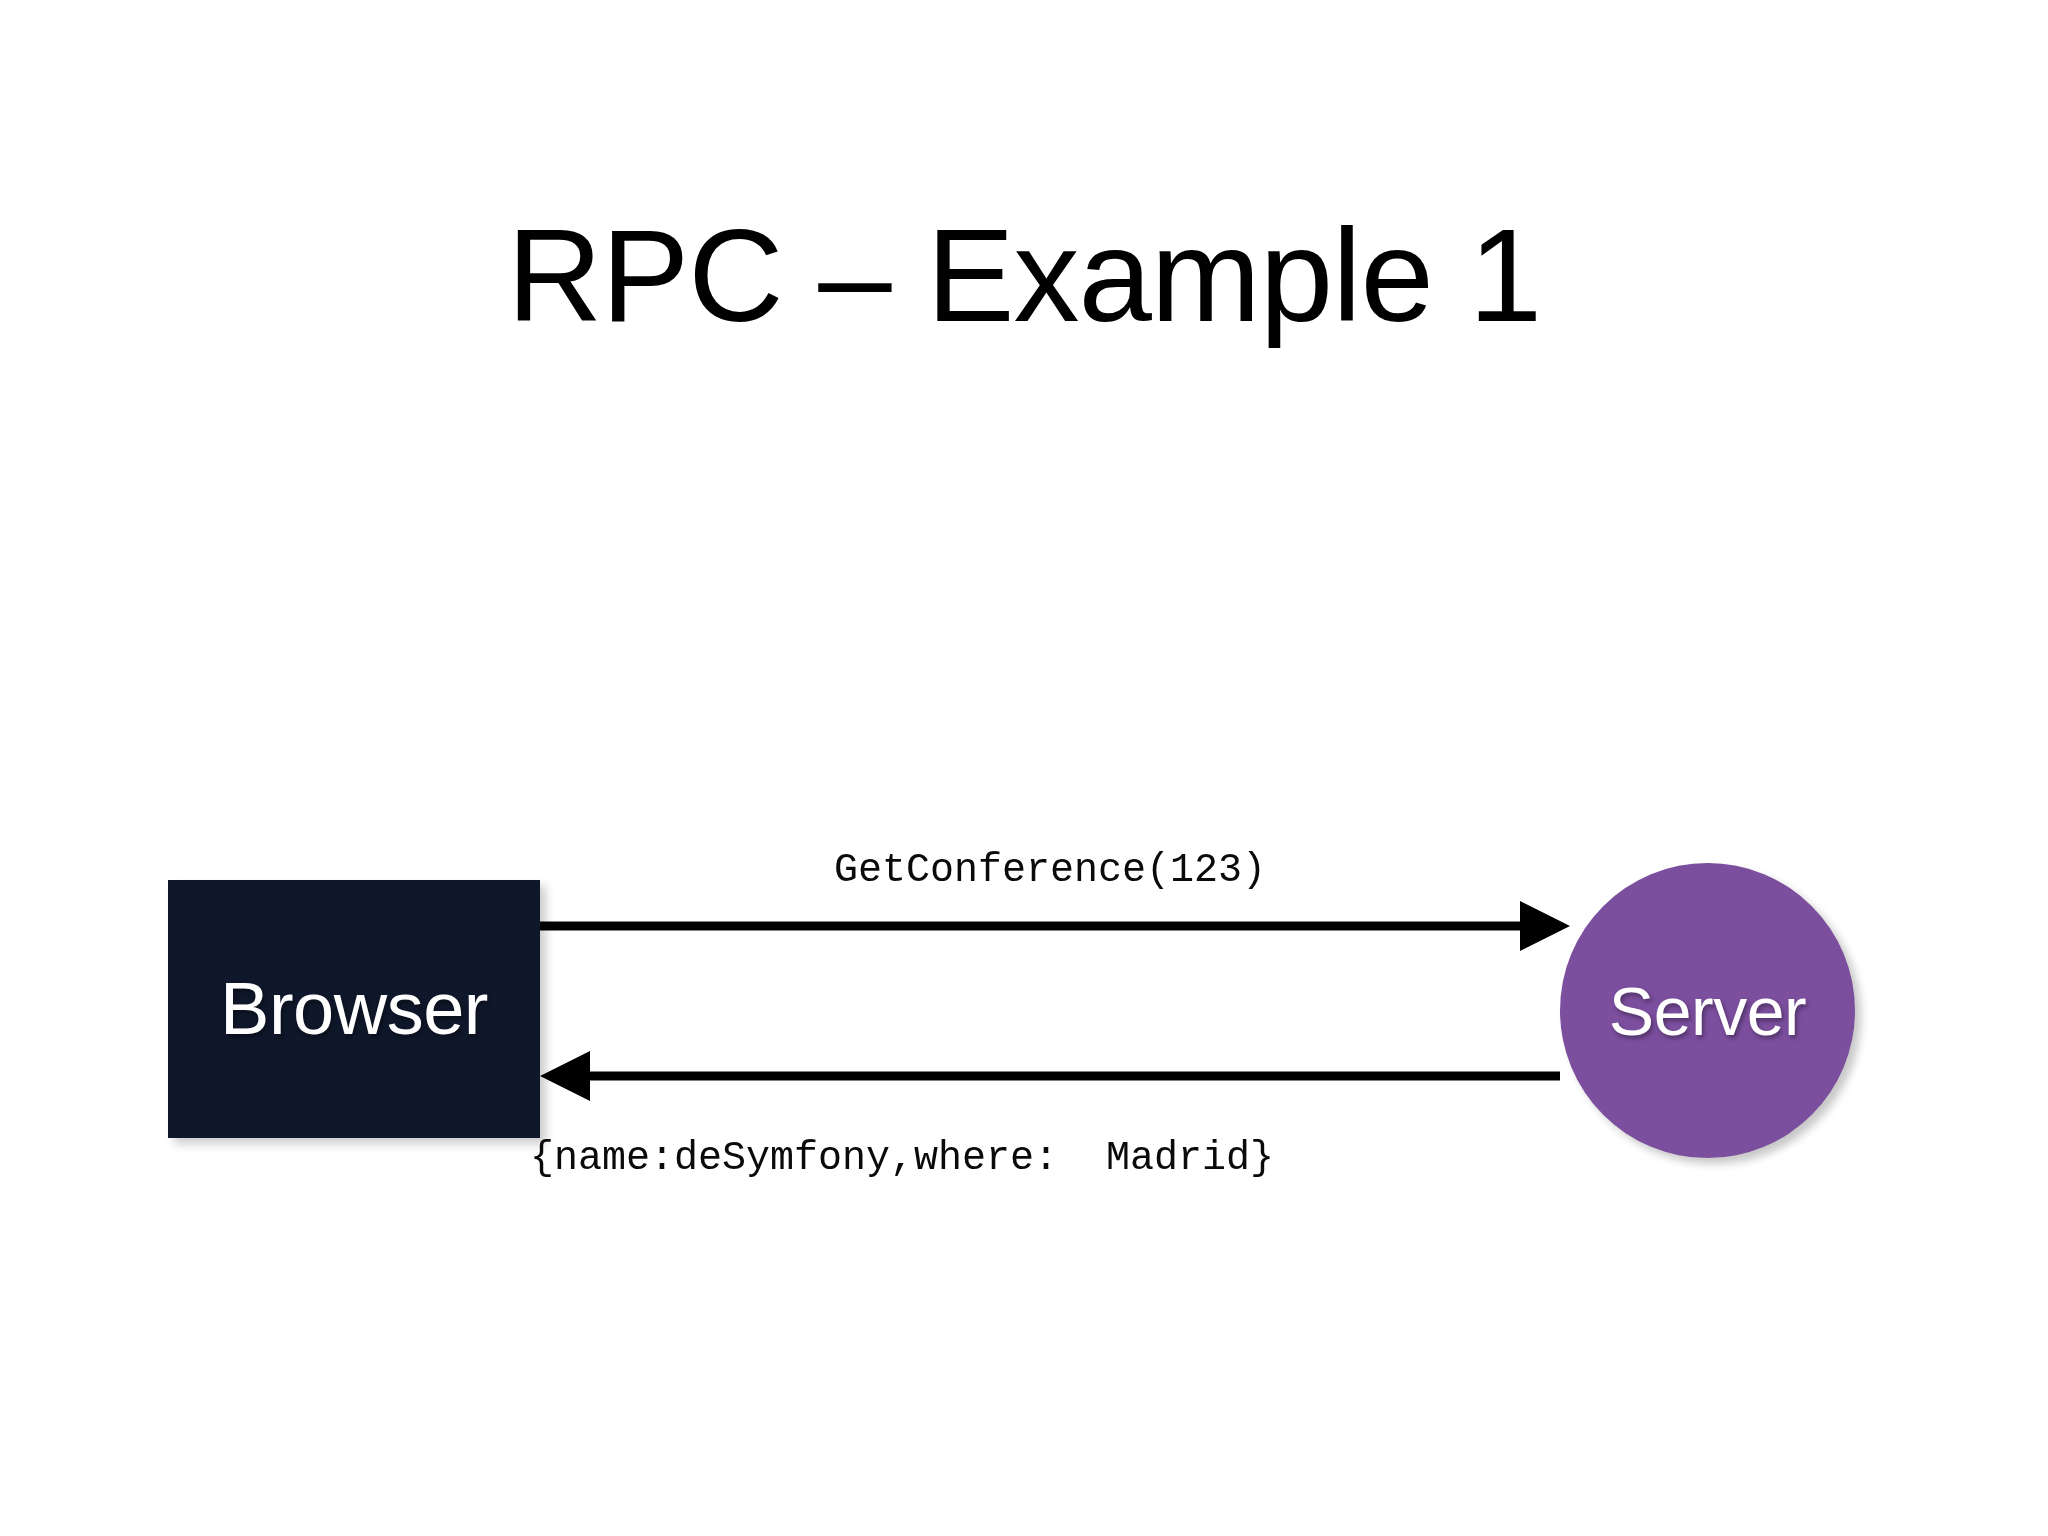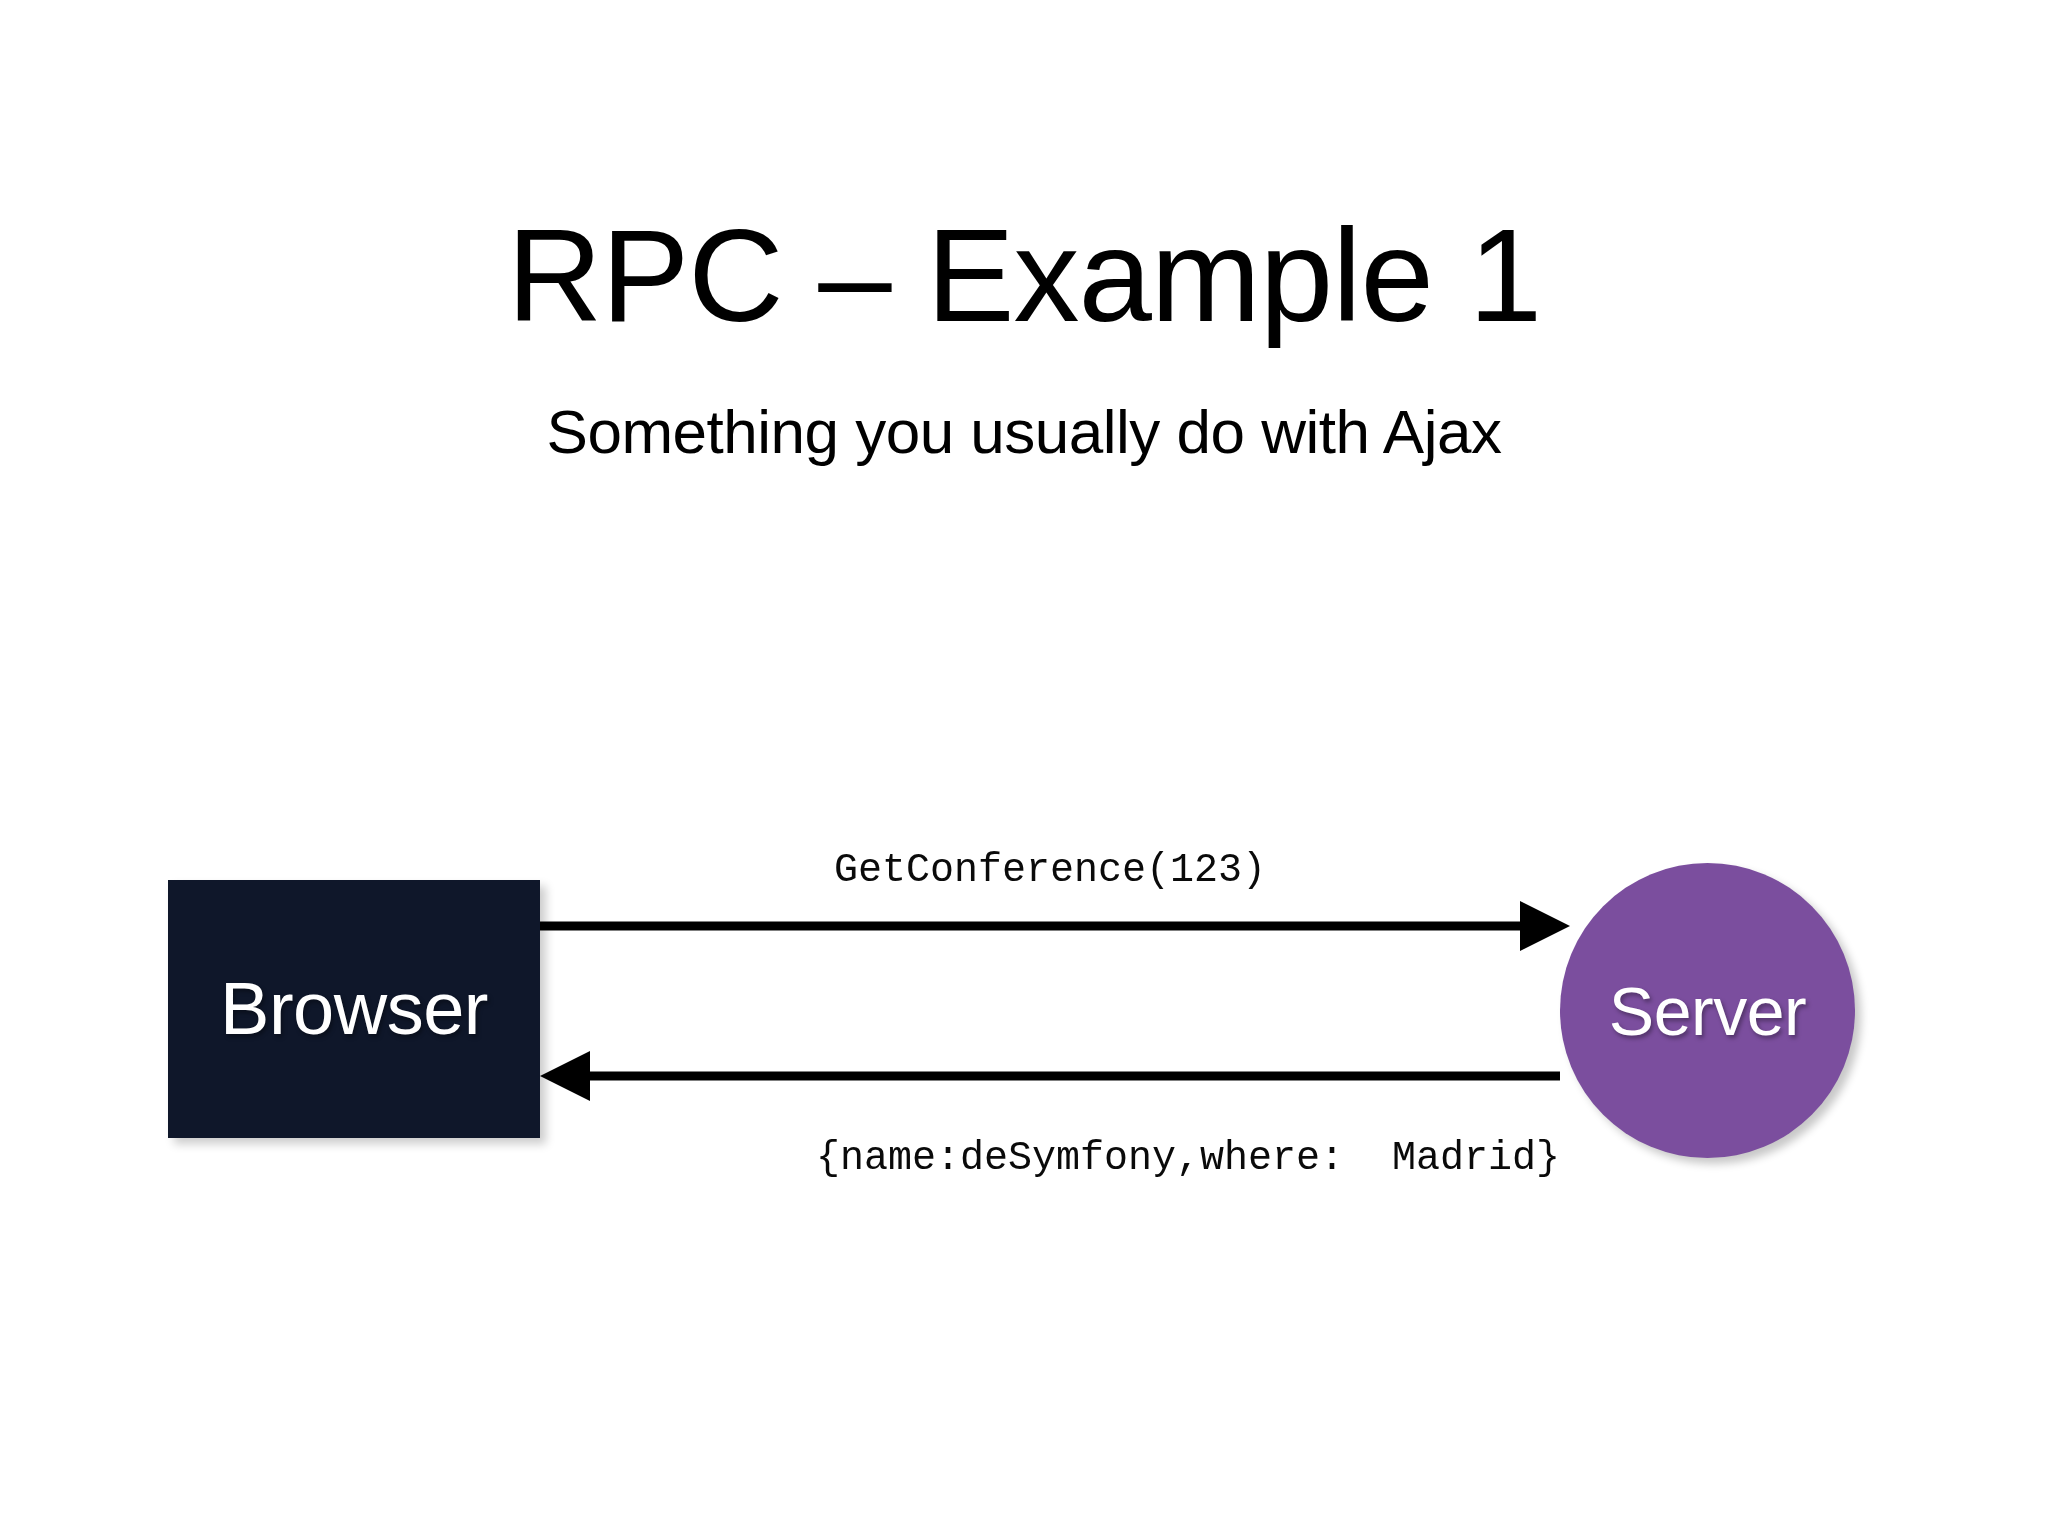--- a/index.html
+++ b/index.html
@@ -129,31 +129,30 @@
   .edge-label-request {
     left: 540px;
     top: 851px;
     width: 1020px;
     text-align: center;
   }
   .edge-label-response {
     left: 530px;
     top: 1139px;
     width: 1030px;
-    text-align: right;
+    text-align: left;
   }
 </style>
 </head>
 <body>
 
 <div class="slide">
 
   <h1 class="slide-title">RPC – Example 1</h1>
 
-  <h2 class="slide-subtitle">Something you usually do with Ajax</h2>
 
   <div class="diagram">
 
     <svg class="arrow-layer" width="2048" height="1536" viewBox="0 0 2048 1536" xmlns="http://www.w3.org/2000/svg">
 
       <g>
         <line x1="537" y1="926" x2="1520" y2="926" stroke="#000000" stroke-width="9"></line>
         <polygon points="1520,901 1570,926 1520,951" fill="#000000"></polygon>
       </g>
 

